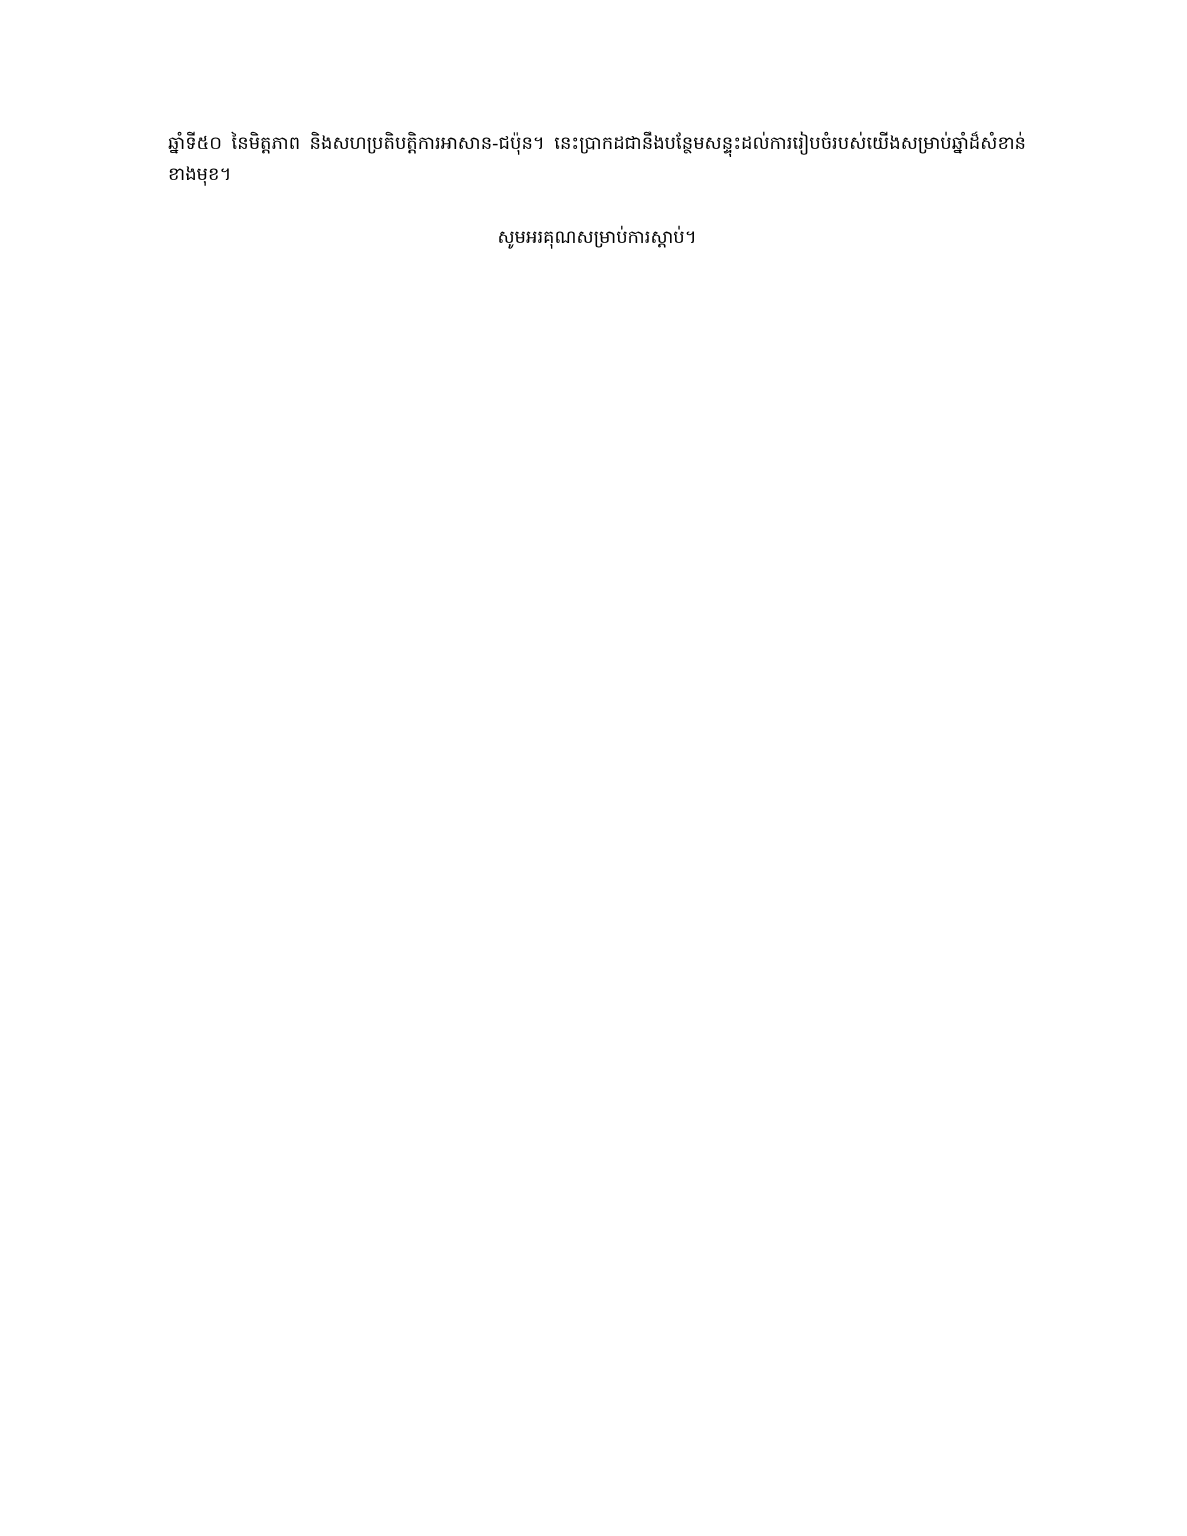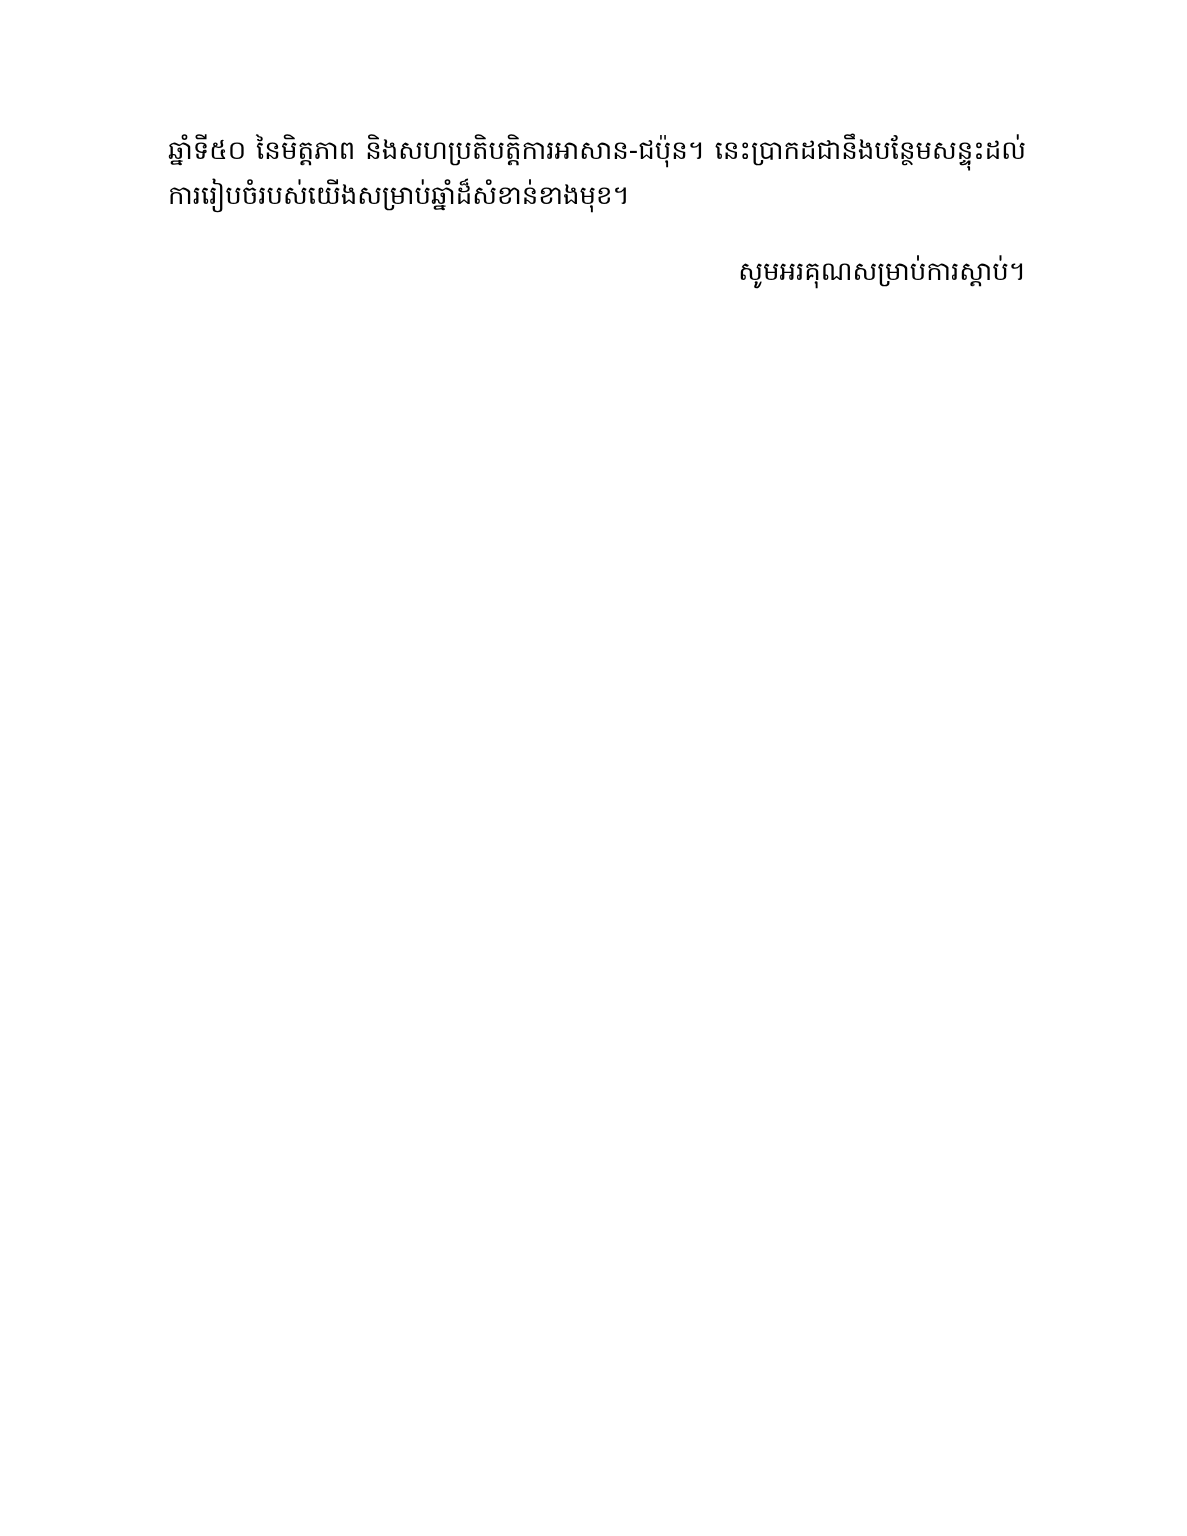--- a/index.html
+++ b/index.html
@@ -19,31 +19,31 @@
     overflow: hidden;
   }
   .doc-body {
     position: absolute;
     left: 168px;
     top: 128px;
     width: 858px;
   }
   .para {
     font-family: "DejaVu Sans", sans-serif;
-    font-size: 26px;
+    font-size: 18px;
     line-height: 1.72;
     color: #000000;
     text-align: justify;
     text-justify: inter-word;
     margin: 0 0 26px 0;
     word-spacing: 0.5px;
   }
   .para.last {
     margin-bottom: 4px;
-    text-align: right;
+    text-align: center;
   }
   .para-spacer {
     height: 6px;
   }
 </style>
 </head>
 <body>
 
 <div class="page">
   <div class="doc-body">

